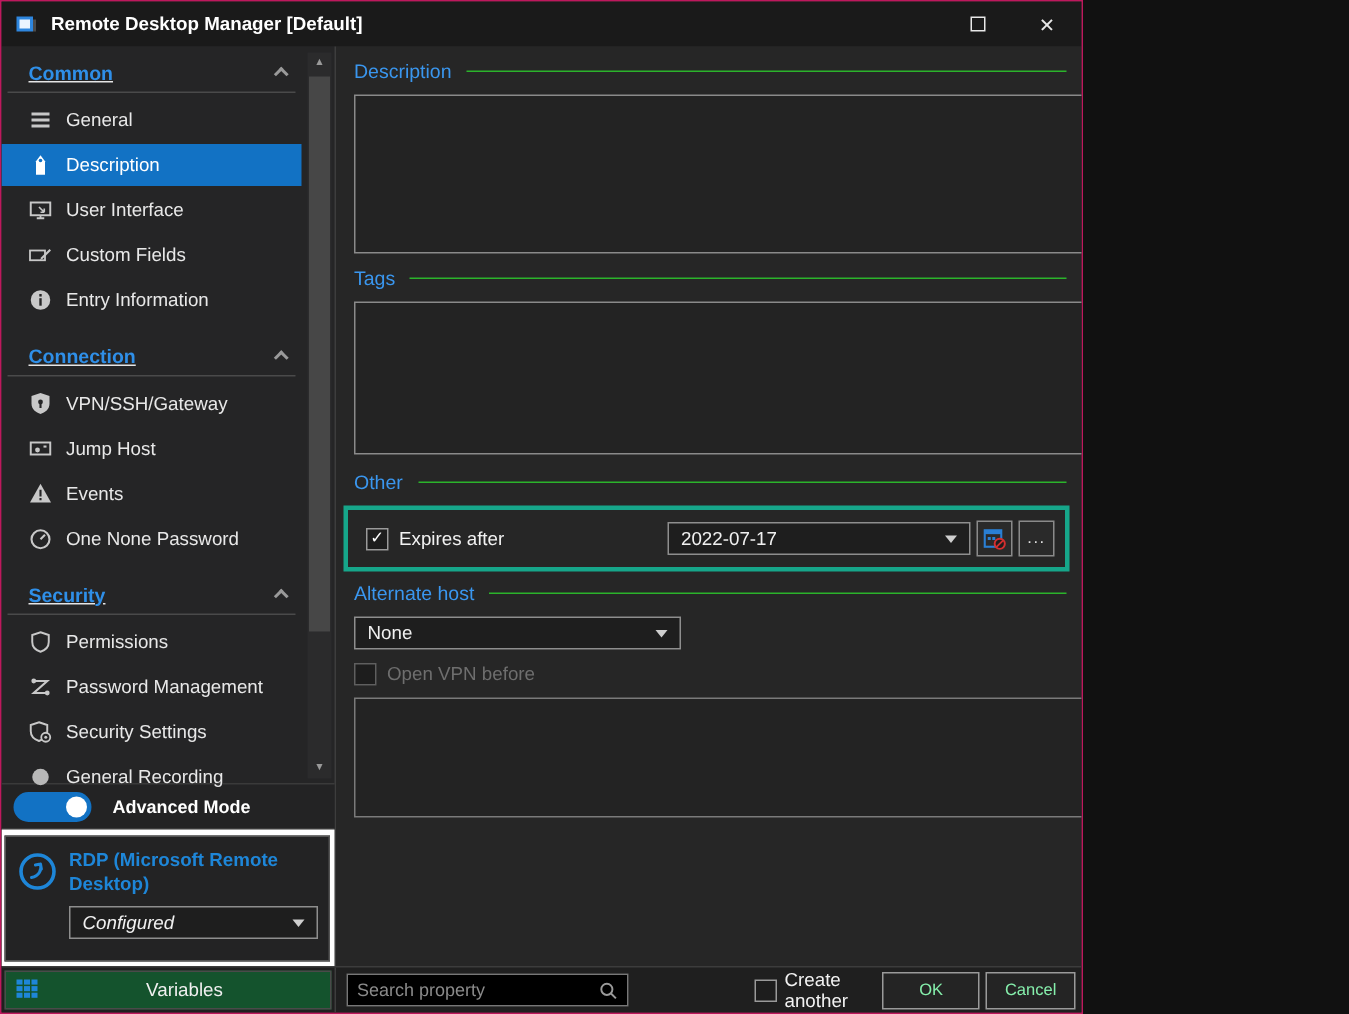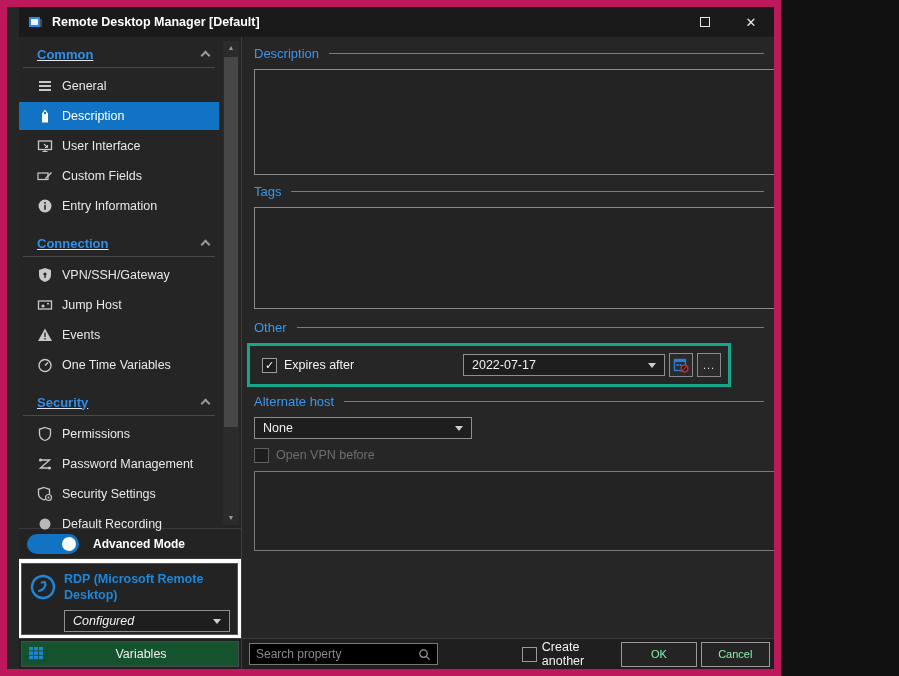--- a/index.html
+++ b/index.html
@@ -1,19 +1,19 @@
 <!DOCTYPE html>
 <html><head>
 <meta charset="utf-8">
 <style>
   * { box-sizing: border-box; margin: 0; padding: 0; }
   html,body { background:#111; }
   body { font-family: "Liberation Sans", sans-serif; font-size: 12px; color:#e6e6e6; }
 
-  .window { position:relative; width:781px; height:676px; background:#262626; overflow:hidden; border:7px solid #be185d; display:flex; flex-direction:column;padding-left:12px; }
+  .window { position:relative; width:722px; height:676px; background:#262626; overflow:hidden; border:1px solid #be185d; display:flex; flex-direction:column; }
 
   
   .titlebar { height:30px; background:#1a1a1a; display:flex; align-items:center; flex:none; }
   .app-icon { width:16px; height:16px; margin:0 8px 0 9px; flex:none; }
   .title-text { font-weight:bold; font-size:12.5px; color:#ffffff; }
   .title-spacer { flex:1; }
   .win-btn { width:46px; height:30px; display:flex; align-items:center; justify-content:center; color:#e8e8e8; }
   .max-glyph { width:10px; height:10px; border:1px solid #e8e8e8; display:block; }
   .close-glyph::before { content:"✕"; font-size:13px; }
 
@@ -222,21 +222,21 @@
             </span>
           <span class="nav-label">Events</span>
         </div>
         <div class="nav-item">
           <span class="nav-icon">
               <svg width="16" height="16" viewBox="0 0 16 16">
                 <circle cx="8" cy="8.5" r="6" fill="none" stroke="#c8c8c8" stroke-width="1.4"></circle>
                 <path d="M8 8.5 L11 5.5" stroke="#c8c8c8" stroke-width="1.4"></path>
               </svg>
             </span>
-          <span class="nav-label">One Time Variables</span>
+          <span class="nav-label">One None Password</span>
         </div>
 
         <div class="sec-gap"></div>
         <div class="sec-header">
           <span class="sec-label">Security</span>
           <span class="chev-up"></span>
         </div>
         <div class="sec-rule"></div>
 
         <div class="nav-item">
@@ -266,21 +266,21 @@
               </svg>
             </span>
           <span class="nav-label">Security Settings</span>
         </div>
         <div class="nav-item">
           <span class="nav-icon">
               <svg width="16" height="16" viewBox="0 0 16 16">
                 <circle cx="8" cy="8" r="5.5" fill="#b8b8b8"></circle>
               </svg>
             </span>
-          <span class="nav-label">Default Recording</span>
+          <span class="nav-label">General Recording</span>
         </div>
 
         <div class="side-sb">
           <span class="sb-arrow up"></span>
           <span class="sb-thumb"></span>
           <span class="sb-arrow down"></span>
         </div>
       </div>
 
       <div class="advanced-row">

